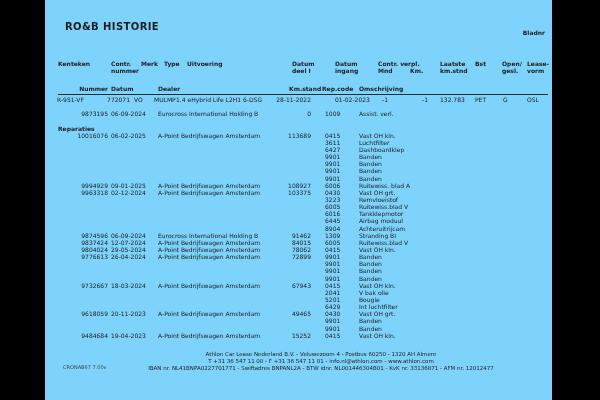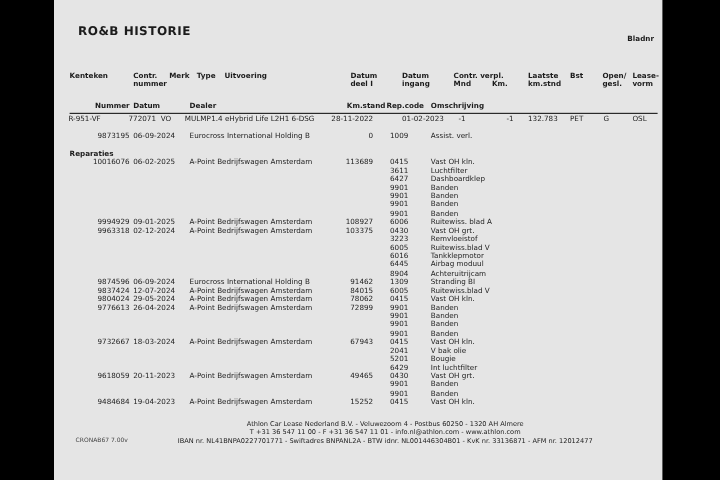--- a/index.html
+++ b/index.html
@@ -1,18 +1,18 @@
 <!DOCTYPE html>
 <html><head>
 <meta charset="utf-8">
 <style>
   html,body{margin:0;padding:0;}
   body{width:600px;height:400px;background:#000;position:relative;overflow:hidden;
        font-family:"DejaVu Sans","Liberation Sans",sans-serif;}
-  .page{position:absolute;left:45px;top:0;width:507px;height:400px;background:#e5e5e5;color:#1c1c1c;}
+  .page{position:absolute;left:45px;top:0;width:507px;height:400px;background:#7dd3fc;color:#1c1c1c;}
   .title{position:absolute;left:20px;top:21px;font-size:10px;font-weight:bold;letter-spacing:.4px;}
   .bladnr{position:absolute;top:29px;left:420px;width:80px;text-align:right;font-size:6px;font-weight:bold;}
   
   .h1 span{position:absolute;top:0;font-size:6px;font-weight:bold;white-space:pre-line;line-height:7px;}
   .h1{position:absolute;left:0;top:60px;width:507px;height:14px;}
   .h-kent{left:13px}.h-cnr{left:66px}.h-merk{left:96px}.h-type{left:119px}.h-uitv{left:142px}
   .h-d1{left:247px}.h-d2{left:290px}.h-cv{left:333px}.h-km2{left:365px;top:7px!important}
   .h-lkm{left:395px}.h-bst{left:430px}.h-og{left:457px}.h-lv{left:482px}
   
   .h2{position:absolute;left:0;top:85px;width:507px;height:8px;}

